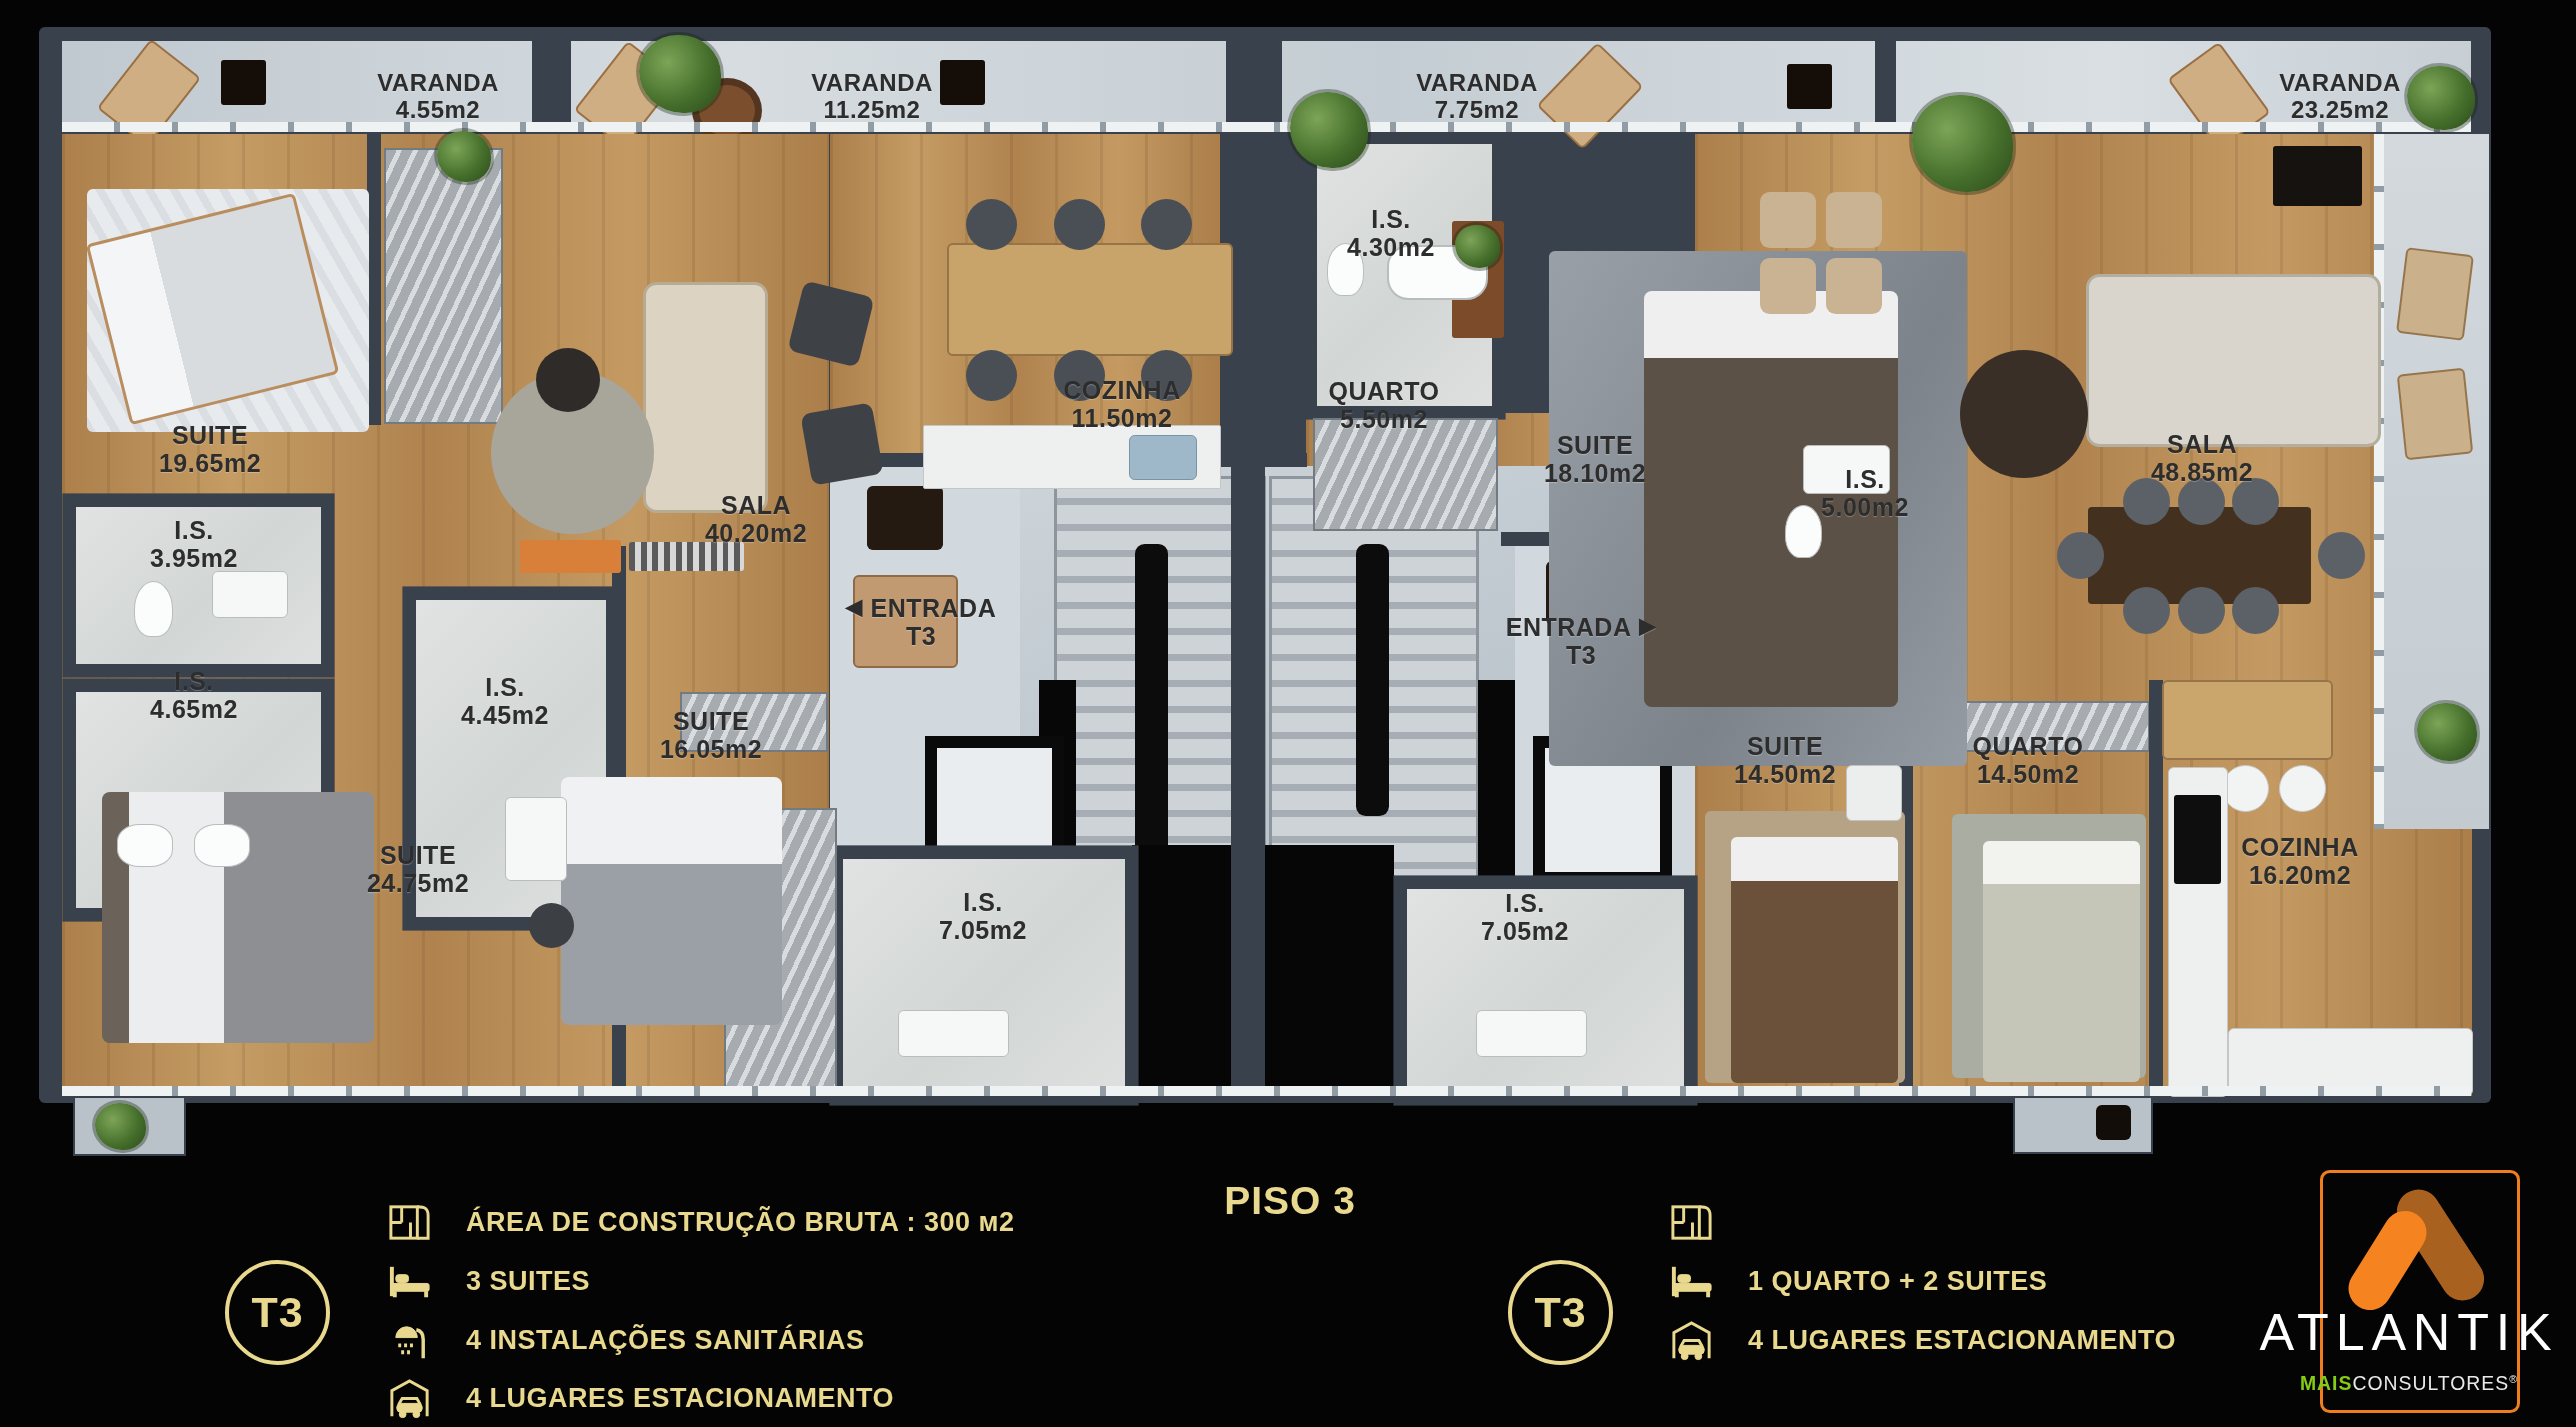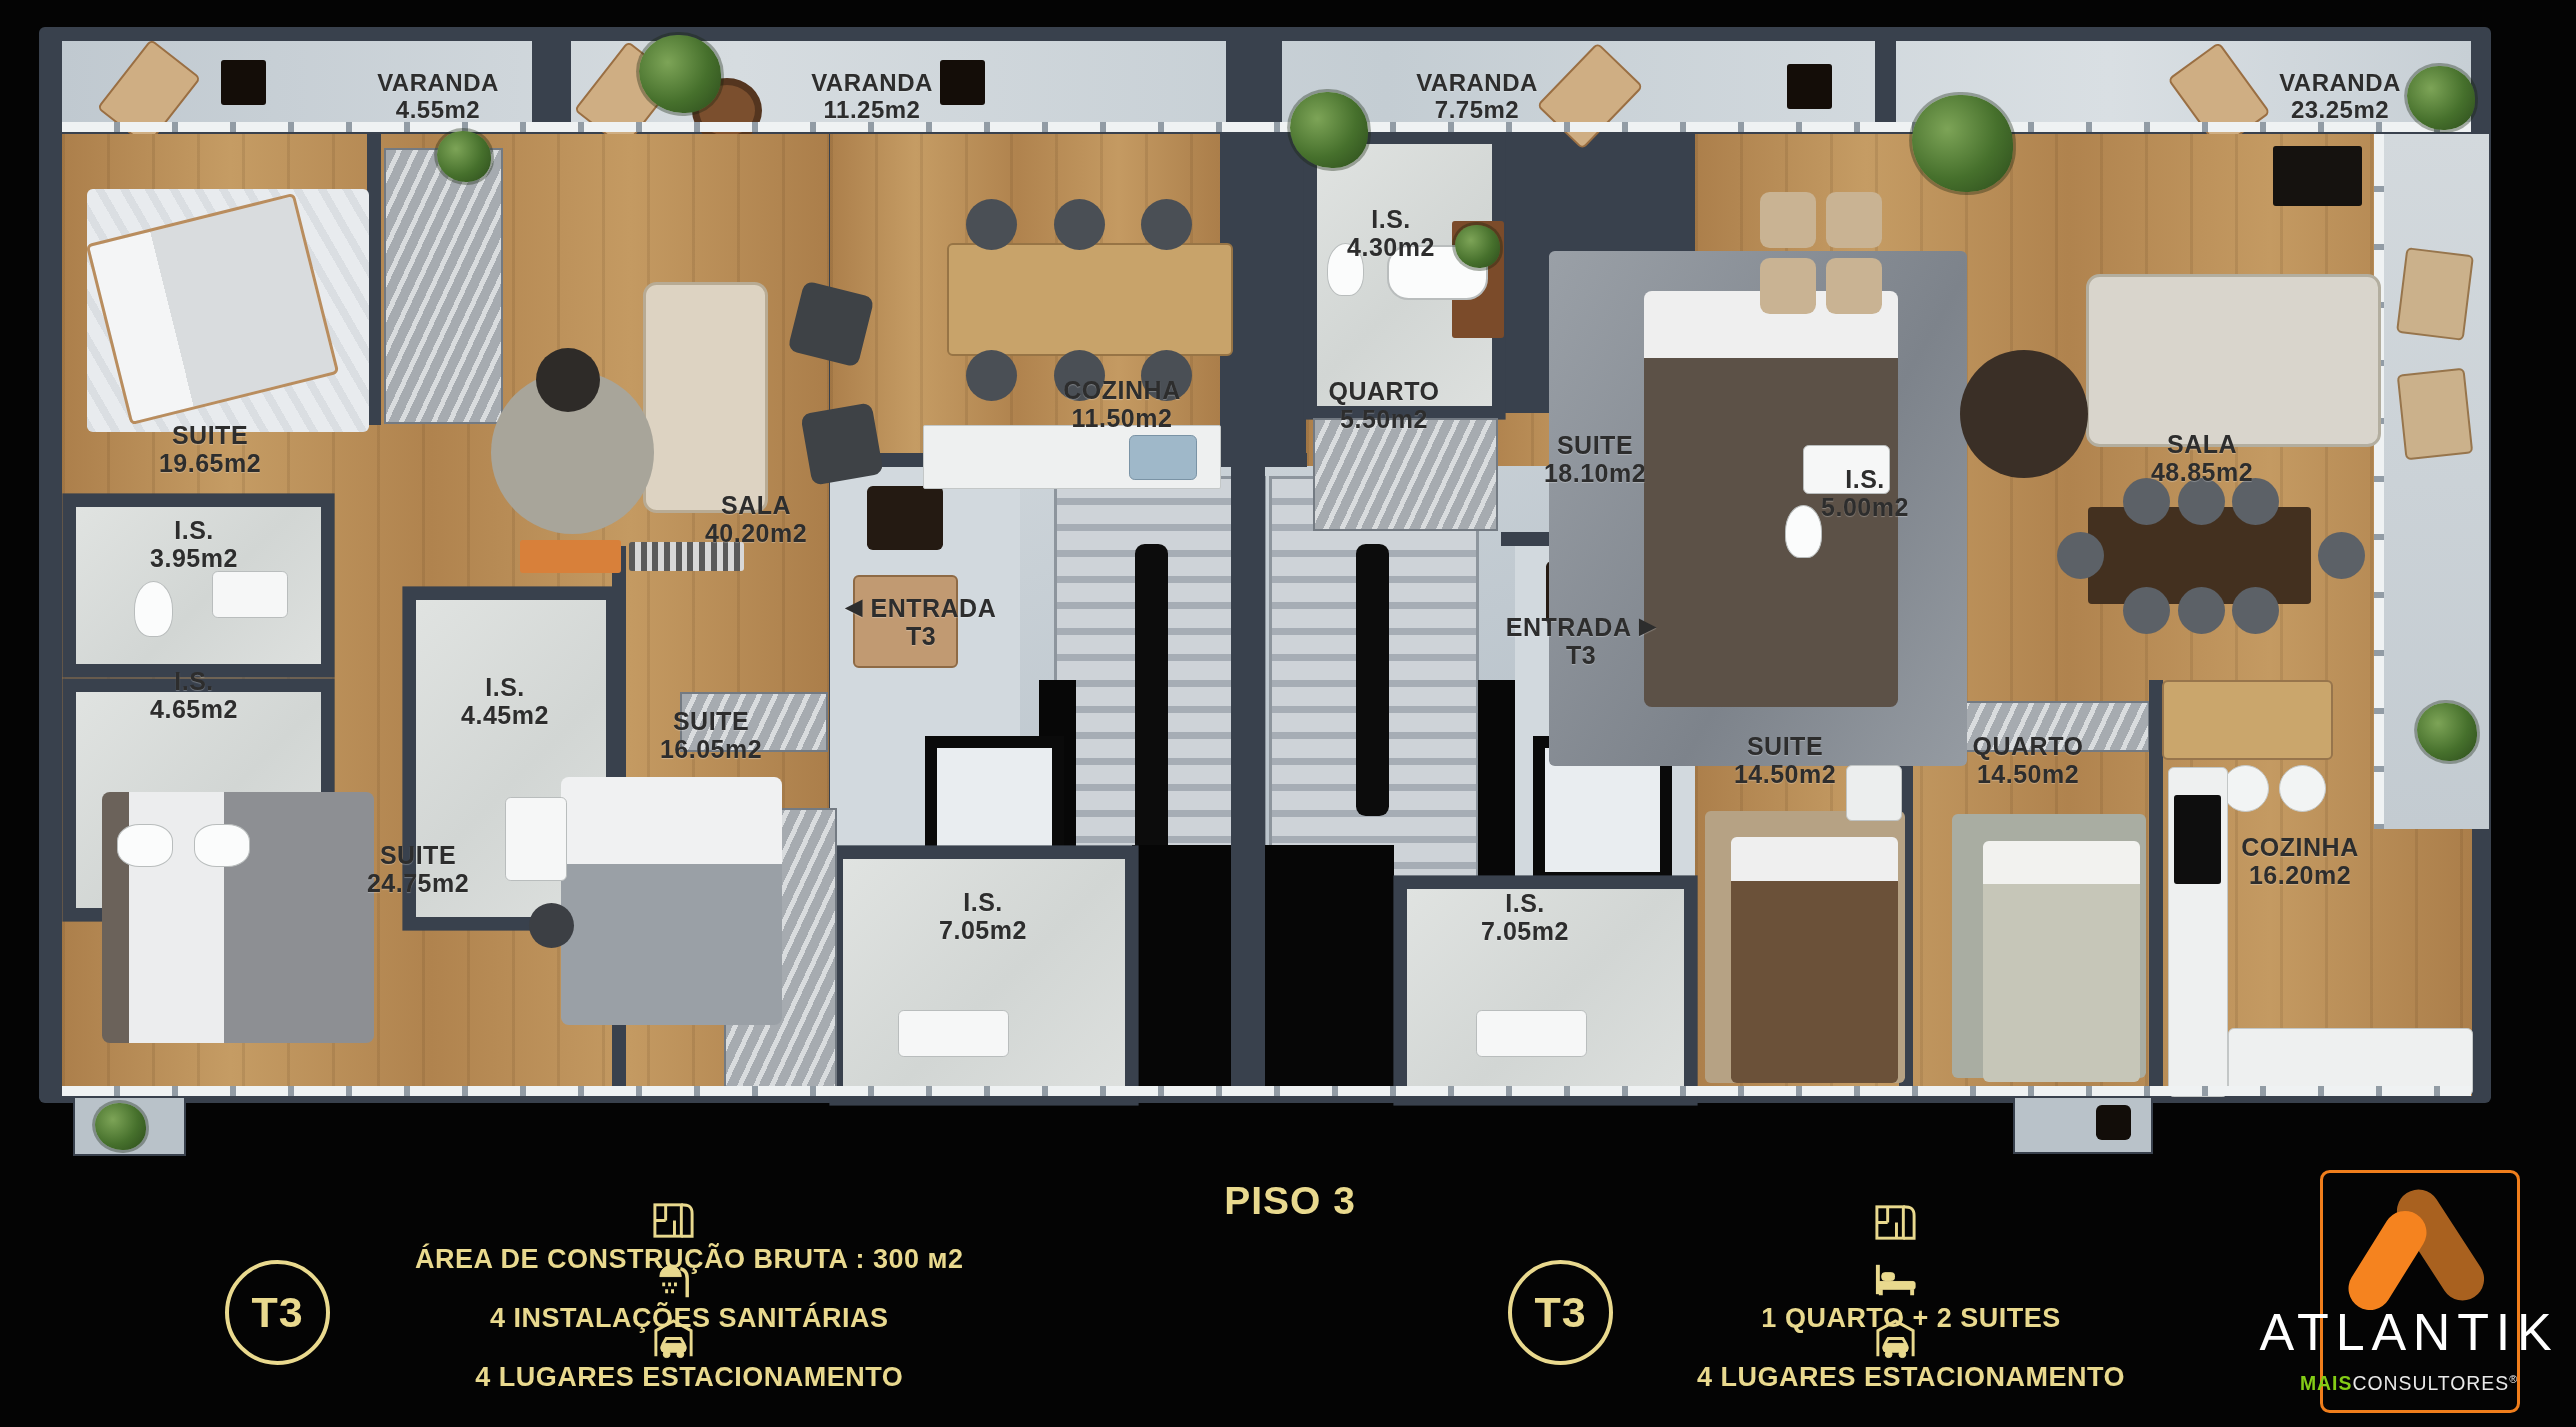--- a/index.html
+++ b/index.html
@@ -27,21 +27,21 @@
   .label span{display:block;}
   .label .row{display:flex;gap:7.8px;justify-content:center;align-items:center;}
   .label .row span{display:inline;}
   .vlabel{font-size:24px;margin-left:20px;}
   .piso-title{position:absolute;left:1290px;top:1179px;transform:translateX(-50%);
       font-size:39px;font-weight:bold;color:#e9d98e;letter-spacing:1px;}
   .t3-badge{position:absolute;width:97px;height:97px;border:4.9px solid #e9d98e;border-radius:50%;
       display:flex;align-items:center;justify-content:center;color:#e9d98e;
       font-size:43px;font-weight:bold;letter-spacing:1px;}
   .legend{position:absolute;display:flex;flex-direction:column;}
-  .legend-row{display:flex;align-items:center;height:51px;margin-bottom:7.8px;color:#e9d98e;flex-direction:column;}
+  .legend-row{display:flex;align-items:center;height:51px;margin-bottom:7.8px;color:#e9d98e;}
   .legend-row .licon{width:51px;height:51px;display:flex;align-items:center;justify-content:center;}
   .legend-row .ltext{margin-left:31px;font-size:27px;font-weight:bold;letter-spacing:0.5px;white-space:nowrap;}
   .logo{position:absolute;left:2244px;top:1154px;width:330px;height:267px;}
   .logo-box{position:absolute;left:76px;top:15.5px;width:194px;height:237px;border:3.9px solid #f07e1c;border-radius:9.7px;}
   .logo-bar{position:absolute;border-radius:25px;}
   .logo-brand{position:absolute;left:-19.4px;right:-19.4px;top:148px;text-align:center;color:#ffffff;
       font-size:52px;letter-spacing:6.8px;font-weight:normal;}
   .logo-sub{position:absolute;left:0;right:0;top:218px;text-align:center;font-size:19.4px;letter-spacing:1px;color:#e9e9e9;}
   .logo-sub b{color:#84cc16;}
   .logo-sub sup{font-size:10.7px;}
@@ -323,20 +323,31 @@
           <rect x="5" y="8" width="27" height="32"></rect>
             <path d="M5 24h11M16 8v16M25 24v16"></path>
           <path d="M32 8c8 0 11 2 11 9v23h-11"></path>
         </svg>
       </span>
       <span class="ltext">ÁREA DE CONSTRUÇÃO BRUTA :  300 м2</span>
     </div>
     <div class="legend-row">
       <span class="licon">
         <svg width="47" height="47" viewBox="0 0 48 48" fill="#e9d98e" stroke="#e9d98e">
+          <path d="M6 9v30" stroke-width="4" fill="none"></path>
+          <rect x="10" y="17" width="13" height="8" rx="3"></rect>
+          <rect x="6" y="26" width="38" height="8" rx="2"></rect>
+          <path d="M9 34v6M41 34v6" stroke-width="4" fill="none"></path>
+        </svg>
+      </span>
+      <span class="ltext">3 SUITES</span>
+    </div>
+    <div class="legend-row">
+      <span class="licon">
+        <svg width="47" height="47" viewBox="0 0 48 48" fill="#e9d98e" stroke="#e9d98e">
           <path d="M10 21a11 11 0 0 1 22 0z"></path>
           <path d="M31 13c5 1 7 5 7 10v19" stroke-width="3.5" fill="none"></path>
           <path d="M14 27v4M20 27v4M26 27v4M17 34v4M23 34v4" stroke-width="3" fill="none"></path>
         </svg>
       </span>
       <span class="ltext">4 INSTALAÇÕES SANITÁRIAS</span>
     </div>
     <div class="legend-row">
       <span class="licon">
         <svg width="47" height="47" viewBox="0 0 48 48" fill="#e9d98e" stroke="#e9d98e">

